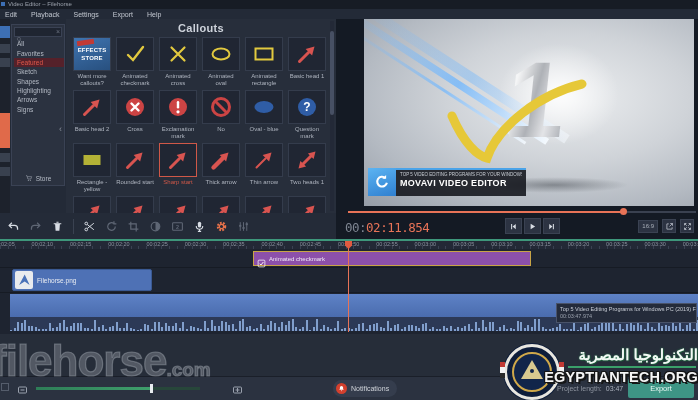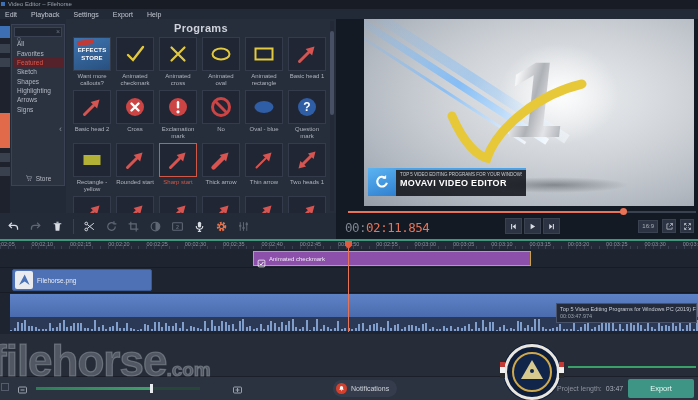--- a/index.html
+++ b/index.html
@@ -201,21 +201,21 @@
               <circle cx="10" cy="19" r="1.7" fill="currentColor"></circle>
               <circle cx="16" cy="19" r="1.7" fill="currentColor"></circle>
             </svg></span>
         <span>Store</span>
       </div>
     </div>
   </div>
   <div class="collapse">‹</div>
 
   <div class="callouts">
-    <h1>Programs</h1>
+    <h1>Callouts</h1>
     <div class="grid">
         <div class="tile">
           <div class="tbox storebox">
             <div class="ribbon"></div>
             <div class="sl">EFFECTS</div>
             <div class="sl">STORE</div>
           </div>
           <div class="tlabel">Want more callouts?</div>
         </div>
         <div class="tile">
@@ -850,16 +850,18 @@
     <span class="big">filehorse</span><span class="sm">.com</span>
   </div>
   <div class="wm-eg">
     <div class="eg-badge">
       <div class="ring"></div>
         <div class="pyr"></div>
         <div class="eye"></div>
     </div>
     <div class="eg-flagL"></div>
     <div class="eg-flagR"></div>
+    <div class="eg-ar">التكنولوجيا المصرية</div>
     <div class="eg-line"></div>
+    <div class="eg-brand">EGYPTIANTECH.ORG</div>
   </div>
 
 </div>
 
 </body></html>

